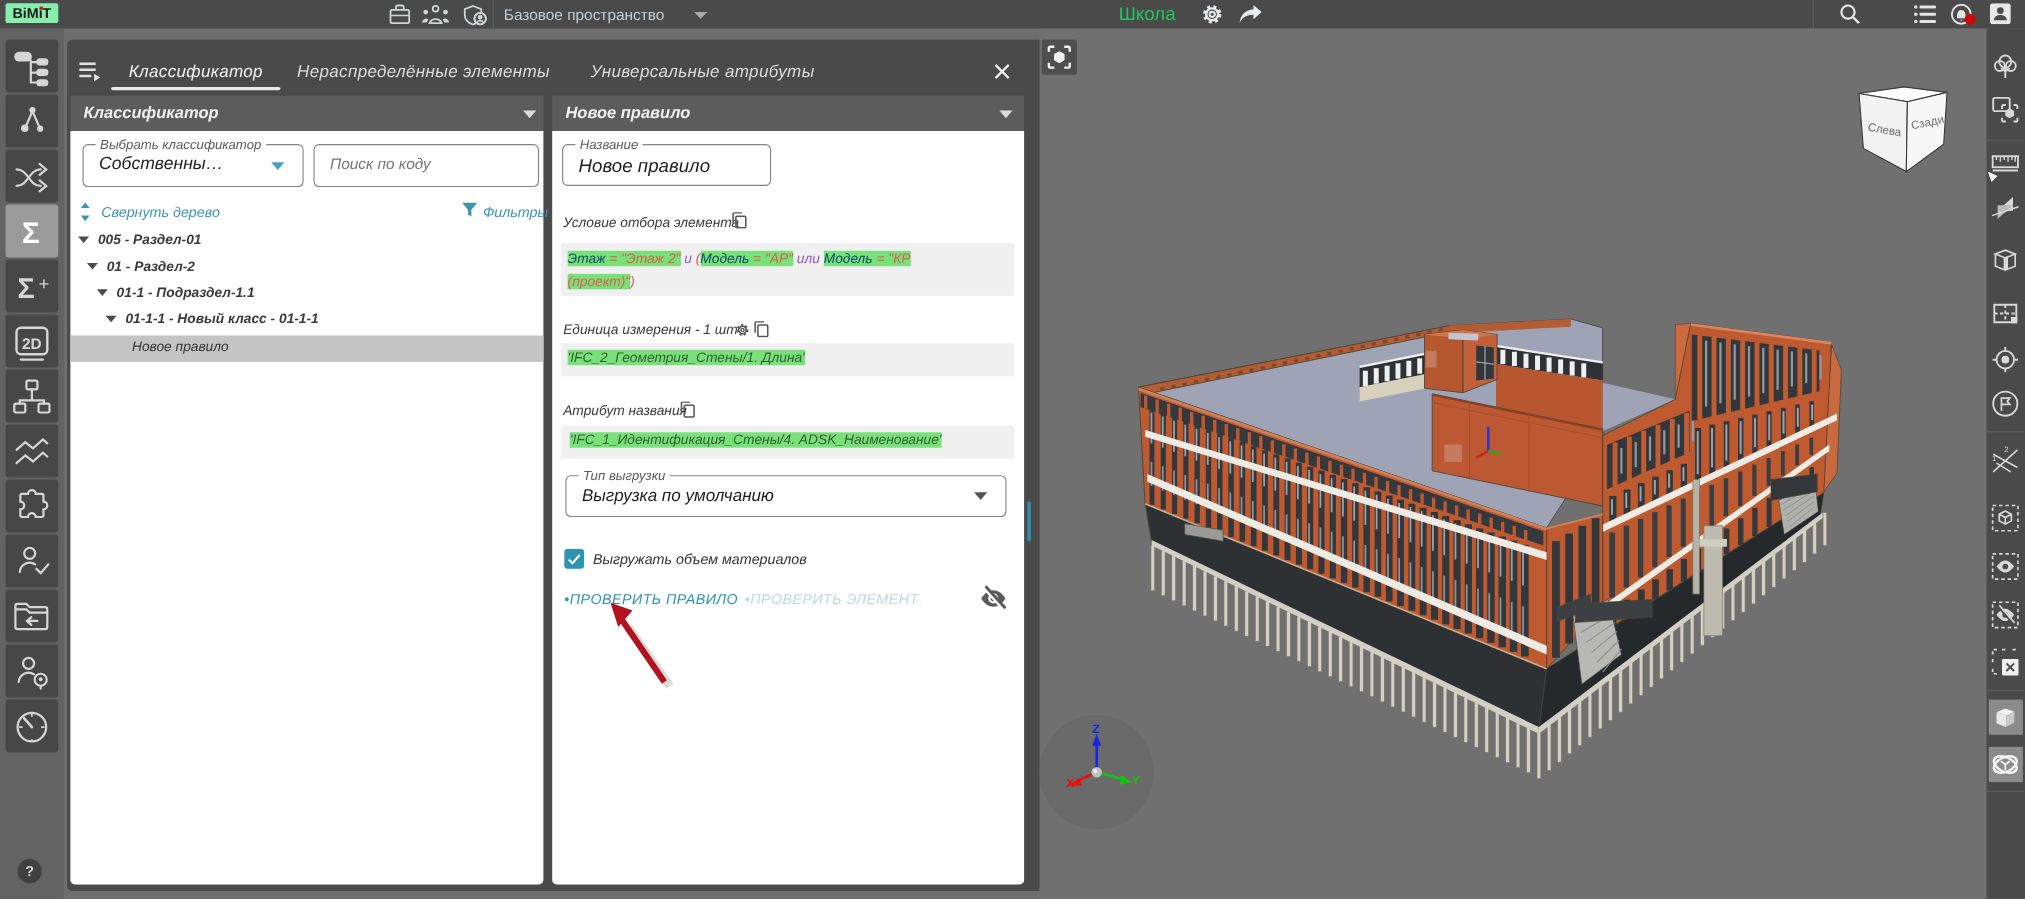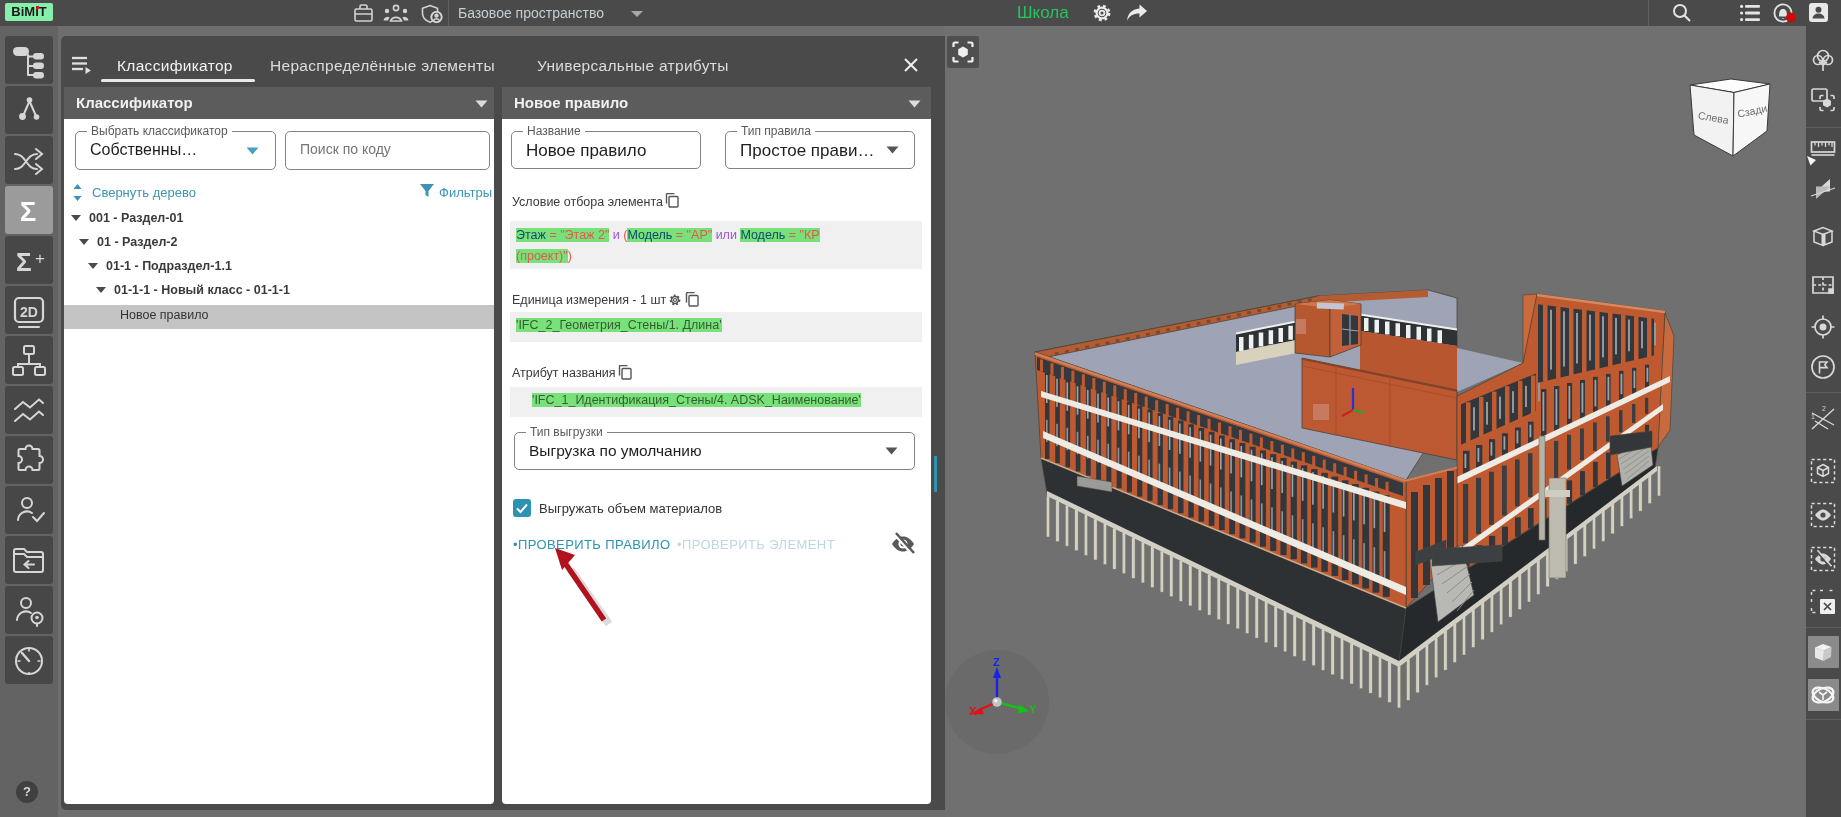--- a/index.html
+++ b/index.html
@@ -14,21 +14,21 @@
   .tsep { position:absolute; top:0; width:1px; height:26px; background:#5f5f5f; }
   .ttext { position:absolute; top:0; height:26px; line-height:26px; color:#c3ced5; font-size:14px; }
   
   #leftbar { position:absolute; left:0; top:26px; width:58px; height:791px; background:#636363; }
   .lbtn { position:absolute; left:5px; width:48px; height:48px; background:#474747; border-radius:3px; }
   .lbtn.active { background:#9b9b9b; }
   .lbtn svg { position:absolute; left:0; top:0; }
   #helpbtn { position:absolute; left:16px; top:781px; width:22px; height:22px; border-radius:50%;
     background:#404040; color:#d8d8d8; font-size:13px; font-weight:bold; text-align:center; line-height:22px; }
   
-  #panel { position:absolute; left:61px; top:36px; width:1028px; height:774px; background:#4a4a4a; border-radius:5px; }
+  #panel { position:absolute; left:61px; top:36px; width:1028px; height:774px; background:#4a4a4a; border-radius:5px;font-style:italic; }
   .tab { position:absolute; top:21px; height:18px; line-height:18px; font-size:15.5px; color:#dcdcdc; letter-spacing:.3px; }
   #tabuline { position:absolute; left:40px; top:42.5px; width:154px; height:3px; background:#e8e8e8; border-radius:2px; }
   .col { position:absolute; top:51px; }
   .colhead { position:absolute; left:0; top:0; width:100%; height:32px; background:#5c5c5c;
     color:#f0f0f0; font-weight:bold; font-size:15px; line-height:32px; }
   .colbody { position:absolute; left:0; top:32px; width:100%; background:#ffffff;
     border-radius:0 0 4px 4px; }
   .fset { position:absolute; border:1px solid #838383; border-radius:5px; background:#fff; }
   .flabel { position:absolute; top:-7px; left:11px; background:#fff; padding:0 4px;
     font-size:12px; color:#5a5a5a; line-height:13px; white-space:nowrap; }
@@ -258,48 +258,41 @@
       </div>
       <svg class="abs" style="left:7px;top:97px" width="13" height="17" viewBox="0 0 13 17">
         <path d="M6.5 0 L10.5 5 H2.5 Z M6.5 17 L10.5 12 H2.5 Z" fill="#3d95b4"></path>
       </svg>
       <div class="abs link" id="lnk1" style="left:28px; top:98px;">Свернуть дерево</div>
       <svg class="abs" style="left:356px;top:97px" width="14" height="14" viewBox="0 0 14 14">
         <path d="M0 0 H14 L8.5 7 V13 L5.5 11 V7 Z" fill="#3d95b4"></path>
       </svg>
       <div class="abs link" id="lnk2" style="left:375px; top:98px;">Фильтры</div>
       <div class="tarr" style="left:7px; top:128px;"></div>
-      <div class="treerow" style="left:25px; top:124px;">001 - Раздел-01</div>
+      <div class="treerow" style="left:25px; top:124px;">005 - Раздел-01</div>
       <div class="tarr" style="left:15px; top:152px;"></div>
       <div class="treerow" style="left:33px; top:148px;">01 - Раздел-2</div>
       <div class="tarr" style="left:24px; top:176px;"></div>
       <div class="treerow" style="left:42px; top:172px;">01-1 - Подраздел-1.1</div>
       <div class="tarr" style="left:32px; top:200px;"></div>
       <div class="treerow" style="left:50px; top:196px;">01-1-1 - Новый класс - 01-1-1</div>
       <div class="abs" style="left:0px; top:218px; width:430px; height:24px; background:#c4c4c4;"></div>
       <div class="treerow" style="left:56px; top:221px; font-weight:normal; color:#333;">Новое правило</div>
     </div>
 
     <div class="col" id="colR" style="left:441px; width:429px; height:717px;">
       <div class="colhead"><span style="margin-left:12px">Новое правило</span></div>
       <svg class="abs" style="left:406px;top:13px" width="13" height="8">
           <polygon points="0.5,0.5 12.5,0.5 6.5,7.5" fill="#dcdcdc"></polygon>
         </svg>
       <div class="colbody" style="height:685px;"></div>
       <div class="fset" style="left:9px; top:44px; width:190px; height:38px;">
         <div class="flabel">Название</div>
         <div class="fval">Новое правило</div>
       </div>
-      <div class="fset" style="left:223px; top:44px; width:190px; height:38px;">
-        <div class="flabel">Тип правила</div>
-        <div class="fval">Простое прави…</div>
-        <svg class="abs" style="left:160px;top:14px" width="13" height="8">
-            <polygon points="0.5,0.5 12.5,0.5 6.5,7.5" fill="#555"></polygon>
-          </svg>
-      </div>
       <div class="glabel" id="glab1" style="left:10px; top:108px;">Условие отбора элемента</div>
       <svg class="abs" id="copy1" style="left:163px;top:106px" width="14" height="15" viewBox="0 0 14 15">
         <g fill="none" stroke="#555" stroke-width="1.4">
           <rect x="4" y="3.5" width="9" height="10.5" rx="1"></rect>
           <path d="M1.5 10.5 v-9 a1 1 0 0 1 1 -1 h7"></path>
         </g>
       </svg>
       <div class="gbox" style="top:134px; height:48px; font-size:12.5px;">
         <div class="abs" style="left:6px; top:4px; width:420px; line-height:21px; font-size:12.5px; white-space:nowrap;" id="formula">
           <div><span class="hl"><span class="nm">Этаж</span> <span class="op">= "Этаж 2"</span></span> <span class="kw">и</span> <span class="op">(</span><span class="hl"><span class="nm">Модель</span> <span class="op">= "АР"</span></span> <span class="kw">или</span> <span class="hl"><span class="nm">Модель</span> <span class="op">= "КР</span></span></div>
@@ -324,21 +317,21 @@
         <div class="abs" style="left:6px; top:6px; white-space:nowrap;"><span class="hl gtext">'IFC_2_Геометрия_Стены/1. Длина'</span></div>
       </div>
       <div class="glabel" id="glab3" style="left:10px; top:279px;">Атрибут названия</div>
       <svg class="abs" id="copy3" style="left:116px;top:278px" width="14" height="15" viewBox="0 0 14 15">
         <g fill="none" stroke="#555" stroke-width="1.4">
           <rect x="4" y="3.5" width="9" height="10.5" rx="1"></rect>
           <path d="M1.5 10.5 v-9 a1 1 0 0 1 1 -1 h7"></path>
         </g>
       </svg>
       <div class="gbox" style="top:300px; height:30px; font-size:12.5px;">
-        <div class="abs" style="left:22px; top:6px; white-space:nowrap;"><span class="hl gtext" id="ifc2">'IFC_1_Идентификация_Стены/4. ADSK_Наименование'</span></div>
+        <div class="abs" style="left:8px; top:6px; white-space:nowrap;"><span class="hl gtext" id="ifc2">'IFC_1_Идентификация_Стены/4. ADSK_Наименование'</span></div>
       </div>
       <div class="fset" style="left:12px; top:345px; width:401px; height:38px;">
         <div class="flabel">Тип выгрузки</div>
         <div class="fval" style="font-size:15.5px;">Выгрузка по умолчанию</div>
         <svg class="abs" style="left:370px;top:14px" width="13" height="8">
             <polygon points="0.5,0.5 12.5,0.5 6.5,7.5" fill="#555"></polygon>
           </svg>
       </div>
       <div class="abs" style="left:11px; top:412px; width:18px; height:18px; background:#2d93b3; border-radius:3px;">
         <svg width="18" height="18" viewBox="0 0 18 18">

